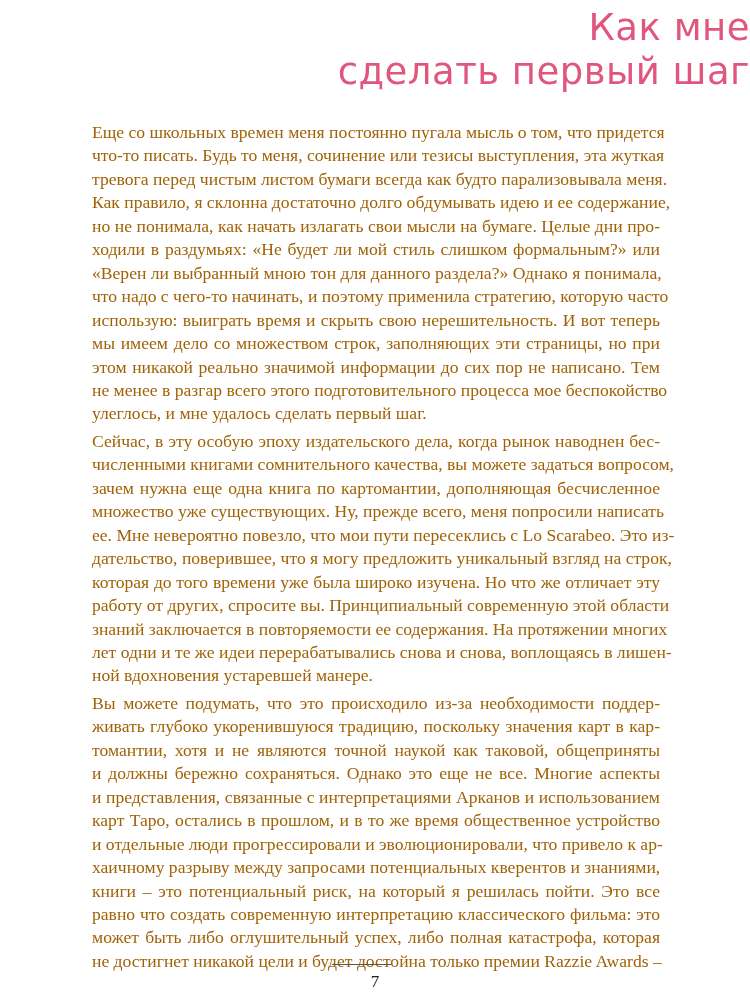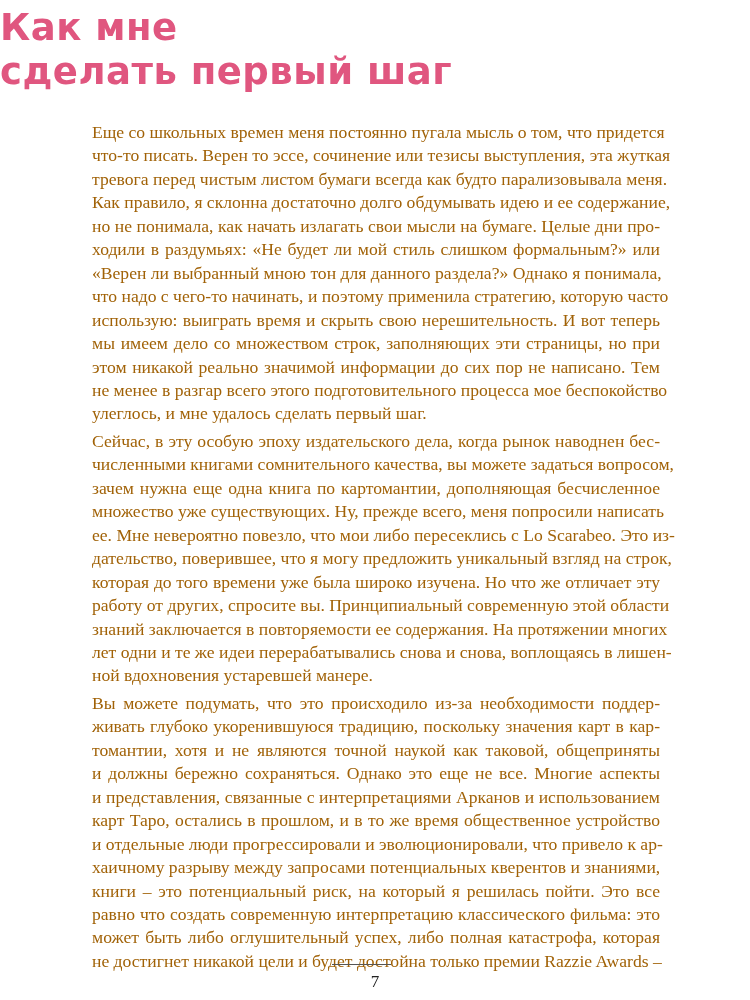--- a/index.html
+++ b/index.html
@@ -1,20 +1,20 @@
 <!DOCTYPE html>
 <html><head>
 <meta charset="utf-8">
 <style>
   html, body { margin: 0; padding: 0; background: #ffffff; }
   body { width: 750px; height: 1000px; position: relative; overflow: hidden; }
   .title {
     position: absolute; left: 0; top: 6px; width: 750px;
-    text-align: left; color: #e0567f;
-    font-family: "DejaVu Sans", sans-serif; font-weight: bold;
+    text-align: right; color: #e0567f;
+    font-family: "DejaVu Sans", sans-serif; font-weight: normal;
     font-size: 37px; line-height: 44px; letter-spacing: 0.5px;
   }
   .title div { white-space: nowrap; }
   .body-text {
     position: absolute; left: 92px; top: 121px; width: 568px;
     font-family: "Liberation Serif", serif; font-size: 17.6px;
     line-height: 23.45px; color: #a16207;
   }
   .para { margin: 0 0 4px 0; }
   .line {
@@ -35,39 +35,39 @@
 <body>
 
 <div class="title">
   <div>Как мне</div>
   <div>сделать первый шаг</div>
 </div>
 
 <div class="body-text">
   <div class="para">
     <span class="line">Еще со школьных времен меня постоянно пугала мысль о том, что придется</span>
-    <span class="line">что-то писать. Верен то эссе, сочинение или тезисы выступления, эта жуткая</span>
+    <span class="line">что-то писать. Будь то меня, сочинение или тезисы выступления, эта жуткая</span>
     <span class="line">тревога перед чистым листом бумаги всегда как будто парализовывала меня.</span>
     <span class="line">Как правило, я склонна достаточно долго обдумывать идею и ее содержание,</span>
     <span class="line">но не понимала, как начать излагать свои мысли на бумаге. Целые дни про-</span>
     <span class="line">ходили в раздумьях: «Не будет ли мой стиль слишком формальным?» или</span>
     <span class="line">«Верен ли выбранный мною тон для данного раздела?» Однако я понимала,</span>
     <span class="line">что надо с чего-то начинать, и поэтому применила стратегию, которую часто</span>
     <span class="line">использую: выиграть время и скрыть свою нерешительность. И вот теперь</span>
     <span class="line">мы имеем дело со множеством строк, заполняющих эти страницы, но при</span>
     <span class="line">этом никакой реально значимой информации до сих пор не написано. Тем</span>
     <span class="line">не менее в разгар всего этого подготовительного процесса мое беспокойство</span>
     <span class="line last">улеглось, и мне удалось сделать первый шаг.</span>
   </div>
   <div class="para">
     <span class="line">Сейчас, в эту особую эпоху издательского дела, когда рынок наводнен бес-</span>
     <span class="line">численными книгами сомнительного качества, вы можете задаться вопросом,</span>
     <span class="line">зачем нужна еще одна книга по картомантии, дополняющая бесчисленное</span>
     <span class="line">множество уже существующих. Ну, прежде всего, меня попросили написать</span>
-    <span class="line">ее. Мне невероятно повезло, что мои либо пересеклись с Lo Scarabeo. Это из-</span>
+    <span class="line">ее. Мне невероятно повезло, что мои пути пересеклись с Lo Scarabeo. Это из-</span>
     <span class="line">дательство, поверившее, что я могу предложить уникальный взгляд на строк,</span>
     <span class="line">которая до того времени уже была широко изучена. Но что же отличает эту</span>
     <span class="line">работу от других, спросите вы. Принципиальный современную этой области</span>
     <span class="line">знаний заключается в повторяемости ее содержания. На протяжении многих</span>
     <span class="line">лет одни и те же идеи перерабатывались снова и снова, воплощаясь в лишен-</span>
     <span class="line last">ной вдохновения устаревшей манере.</span>
   </div>
   <div class="para">
     <span class="line">Вы можете подумать, что это происходило из-за необходимости поддер-</span>
     <span class="line">живать глубоко укоренившуюся традицию, поскольку значения карт в кар-</span>

